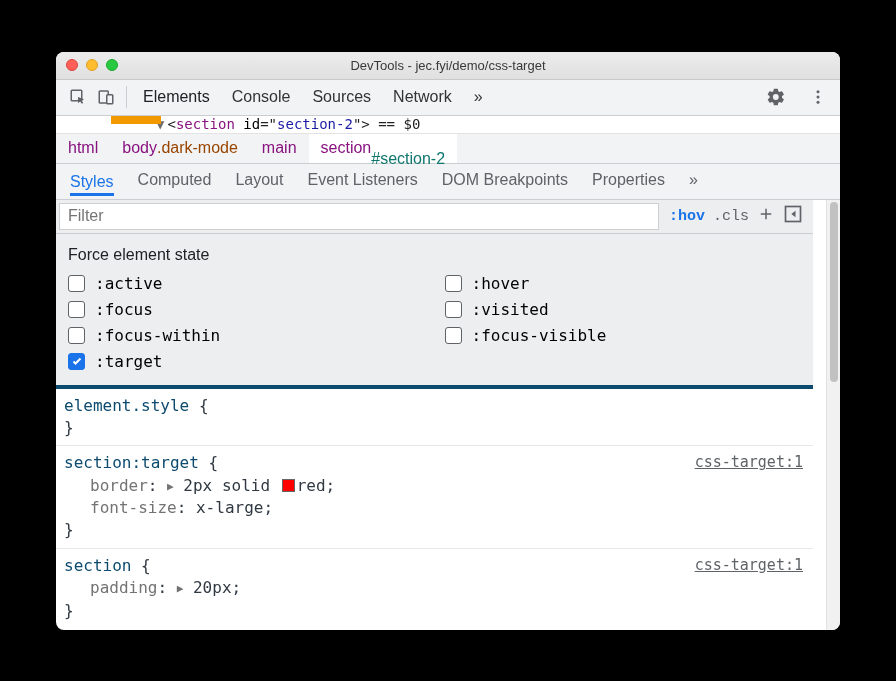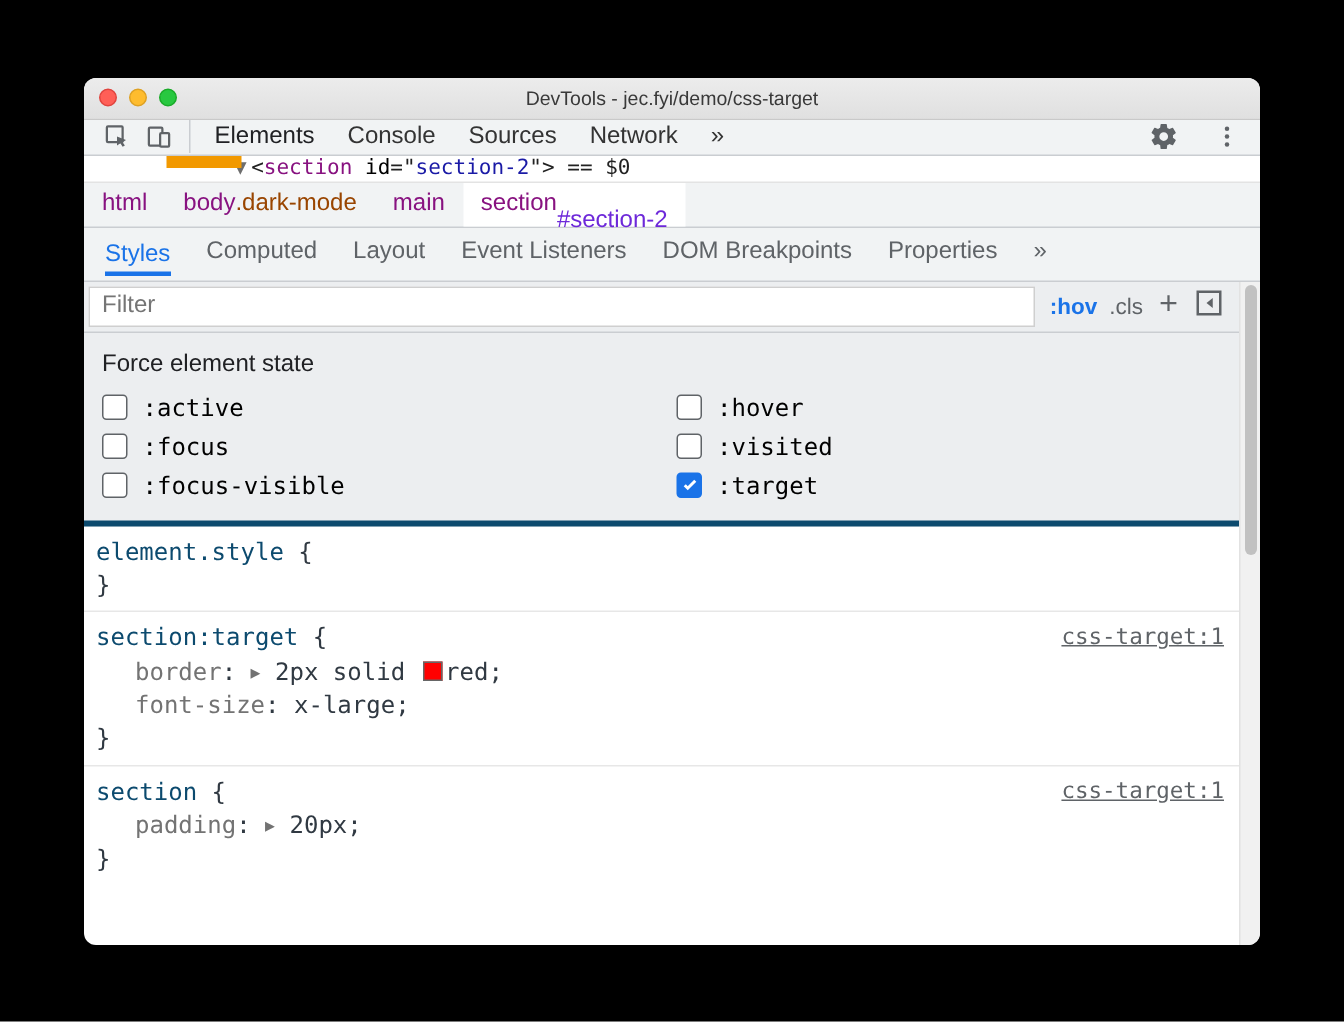--- a/index.html
+++ b/index.html
@@ -34,21 +34,21 @@
     position: relative;
   }
   .traffic { display: flex; gap: 8px; position: absolute; left: 10px; }
   .traffic span { width: 12px; height: 12px; border-radius: 50%; display: block; }
   .t-close { background: #ff5f57; border: 0.5px solid #e0443e; }
   .t-min   { background: #febc2e; border: 0.5px solid #dea123; }
   .t-max   { background: #28c840; border: 0.5px solid #1aab29; }
   .title-text { flex: 1; text-align: center; font-size: 13px; color: #393939; }
 
   .toolbar {
-    height: 24px;
+    height: 36px;
     background: #f1f3f4;
     border-bottom: 1px solid #cacdd1;
     display: flex;
     align-items: center;
     padding: 0 8px;
   }
   .tool-icon {
     width: 28px; height: 28px;
     display: flex; align-items: center; justify-content: center;
     color: #5f6367;
@@ -87,38 +87,38 @@
     font-size: 16px;
     border-bottom:1px solid #cacdd1;
     background:#f1f3f4;
   }
   .crumb {
     padding: 4px 12px;
     font-family: inherit;
     color:#881280;
     display:flex;align-items:center;
   }
-  .crumb .id { color:#6d28d9;margin-top:22px;}
+  .crumb .id { color:#0f766e;margin-top:22px;}
   .crumb .cls { color:#994500;}
   .crumb.active { background:#fff; border-top:0; margin-top:0; }
 
   .sub-tabs {
     height: 36px;
     display:flex; align-items:center;
     gap: 24px;
     padding: 0 14px;
     border-bottom:1px solid #cacdd1;
     background:#f1f3f4;
     font-size:16px;
     color:#5f6367;
   }
   .sub-tabs .stab { padding-bottom:2px; }
   .sub-tabs .stab.active { color:#1a73e8; border-bottom:3px solid #1a73e8; padding-top:3px; position:relative; top:2px;}
 
-  .content { flex:1; overflow:hidden; position:relative; display:flex;}
+  .content { flex:1; overflow:hidden; position:relative; display:flex;gap:13px;}
   .pane { flex:1; overflow-y:auto; }
   .scrollbar-track {
     width:14px; background:#f1f1f1; border-left:1px solid #e2e2e2;
     display:flex; justify-content:center;
   }
   .scrollbar-thumb {
     width:8px; background:#c1c1c1; border-radius:4px;
     margin-top:2px; height:180px;
   }
 
@@ -132,21 +132,21 @@
     flex:1; border:1px solid #cfcfcf; background:#fff;
     margin:3px 0 3px 3px;
     padding: 0 8px;
     font-size:16px; color:#5f6367;
     font-family: inherit;
     outline:none;
     display:flex;align-items:center;
   }
   .filter-actions {
     display:flex; align-items:center; gap:8px; padding:0 10px;
-    font-family: Liberation Sans, sans-serif;
+    font-family: Liberation Mono, monospace;
     font-size: 15px;
   }
   .hov { color:#1a73e8; font-weight:bold;}
   .cls-action { color:#5f6367;}
   .plus-icon, .box-arrow-icon { color:#5f6367; }
 
   .force-state {
     background:#eceef0;
     padding: 12px 12px 14px 12px;
     border-bottom:4px solid #0c4a6e;
@@ -312,20 +312,24 @@
             <div class="state-item">
               <span class="chk"></span>
               <span>:focus</span>
             </div>
             <div class="state-item">
               <span class="chk"></span>
               <span>:visited</span>
             </div>
             <div class="state-item">
               <span class="chk"></span>
+              <span>:focus-within</span>
+            </div>
+            <div class="state-item">
+              <span class="chk"></span>
               <span>:focus-visible</span>
             </div>
             <div class="state-item">
               <span class="chk checked">
                 <svg width="12" height="12" viewBox="0 0 24 24" fill="none" stroke="#fff" stroke-width="4">
                   <path d="M5 13l4 4L19 7"></path>
                 </svg>
               </span>
               <span>:target</span>
             </div>

